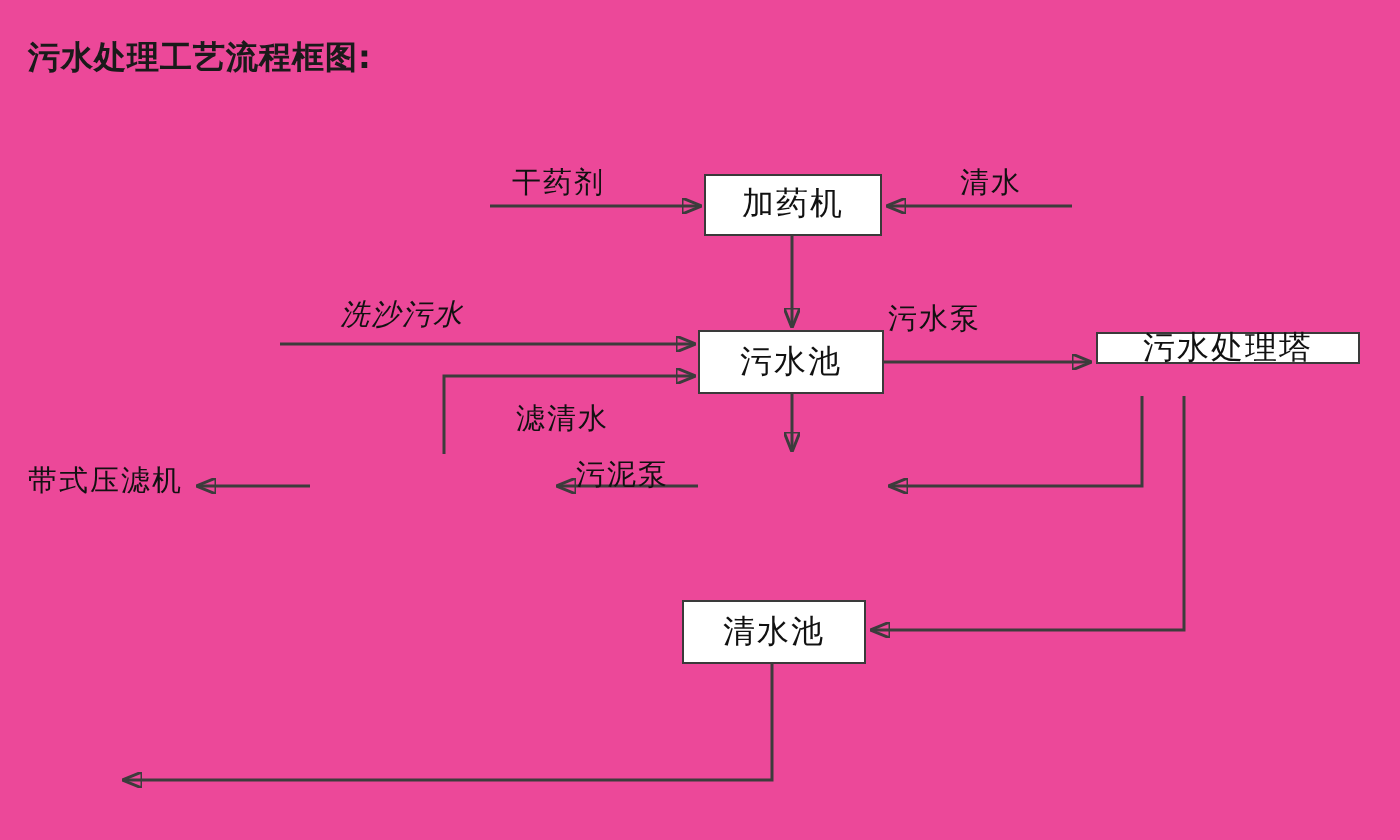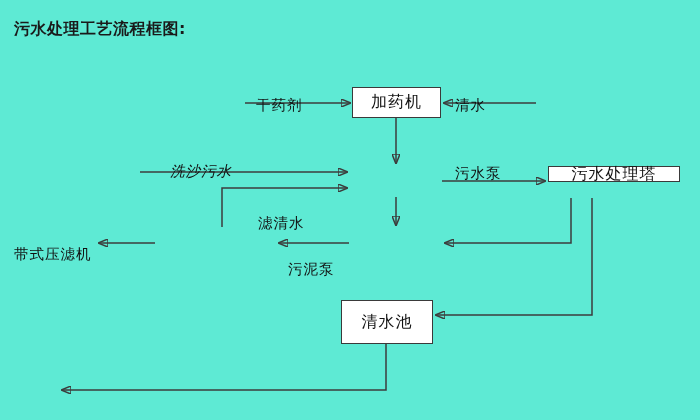--- a/index.html
+++ b/index.html
@@ -4,21 +4,21 @@
 <style>
   html, body {
     margin: 0;
     padding: 0;
     background: #ffffff;
   }
   #canvas {
     position: relative;
     width: 700px;
     height: 420px;
-    background: #5eead4;
+    background: #ec4899;
     overflow: hidden;
     font-family: "DejaVu Sans", "Liberation Sans", sans-serif;
   }
   #title {
     position: absolute;
     left: 14px;
     top: 19px;
     font-size: 16px;
     font-weight: bold;
     color: #1a1a1a;
@@ -39,21 +39,20 @@
     white-space: nowrap;
     z-index: 3;
   }
   .edge-label {
     position: absolute;
     font-size: 14.5px;
     color: #111111;
     letter-spacing: 1px;
     white-space: nowrap;
     z-index: 4;
-    margin-top: 14px;
   }
   svg.wires {
     position: absolute;
     left: 0;
     top: 0;
     width: 700px;
     height: 420px;
     z-index: 1;
     overflow: visible;
   }
@@ -97,36 +96,37 @@
 
     <line x1="155" y1="243" x2="99" y2="243" marker-end="url(#ah)"></line>
 
     <path d="M592,198 L592,315 L436,315" marker-end="url(#ah)"></path>
 
     <path d="M386,332 L386,390 L62,390" marker-end="url(#ah)"></path>
   </svg>
 
   <div class="box" style="left:352px; top:87px; width:89px; height:31px;">加药机</div>
 
+  <div class="box" style="left:349px; top:165px; width:93px; height:32px;">污水池</div>
 
   <div class="box" style="left:548px; top:166px; width:132px; height:16px;">污水处理塔</div>
 
 
 
-  <div class="box" style="left:341px; top:300px; width:92px; height:44px;">清水池</div>
+  <div class="box" style="left:341px; top:300px; width:92px; height:32px;">清水池</div>
 
   <div class="edge-label" style="left:256px; top:82px;">干药剂</div>
 
-  <div class="edge-label" style="left:455px; top:82px;">清水</div>
+  <div class="edge-label" style="left:480px; top:82px;">清水</div>
 
   <div class="edge-label" style="left:170px; top:148px;font-style:italic;">洗沙污水</div>
 
-  <div class="edge-label" style="left:455px; top:150px;">污水泵</div>
+  <div class="edge-label" style="left:444px; top:150px;">污水泵</div>
 
   <div class="edge-label" style="left:258px; top:200px;">滤清水</div>
 
   <div class="edge-label" style="left:14px; top:231px;">带式压滤机</div>
 
-  <div class="edge-label" style="left:288px; top:246px;">污泥泵</div>
+  <div class="edge-label" style="left:288px; top:228px;">污泥泵</div>
 
 
 
 </div>
 
 </body></html>

